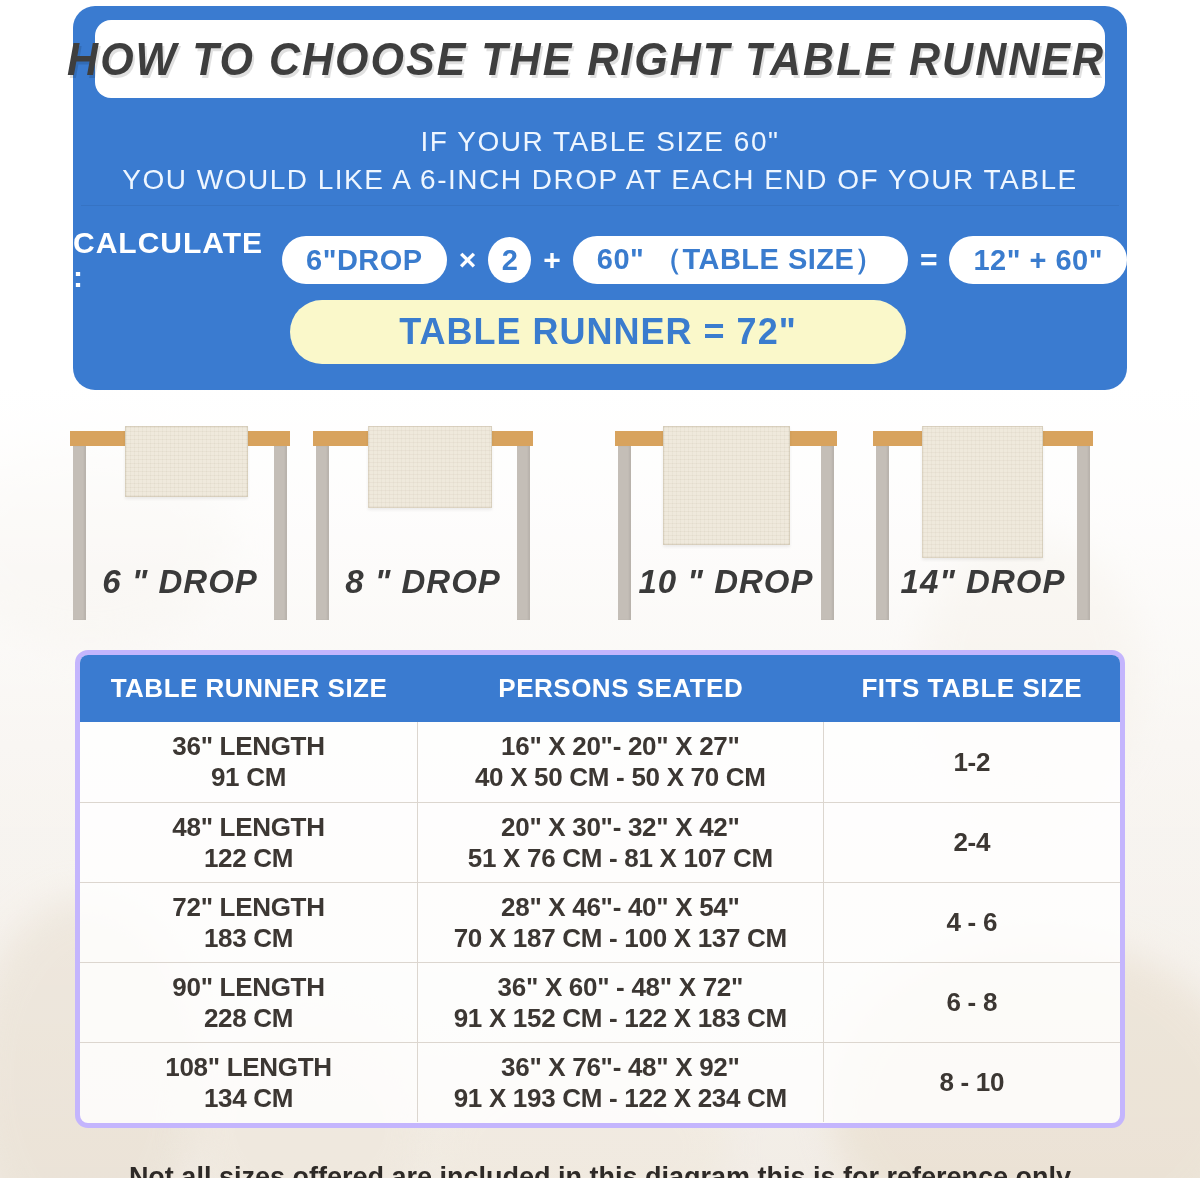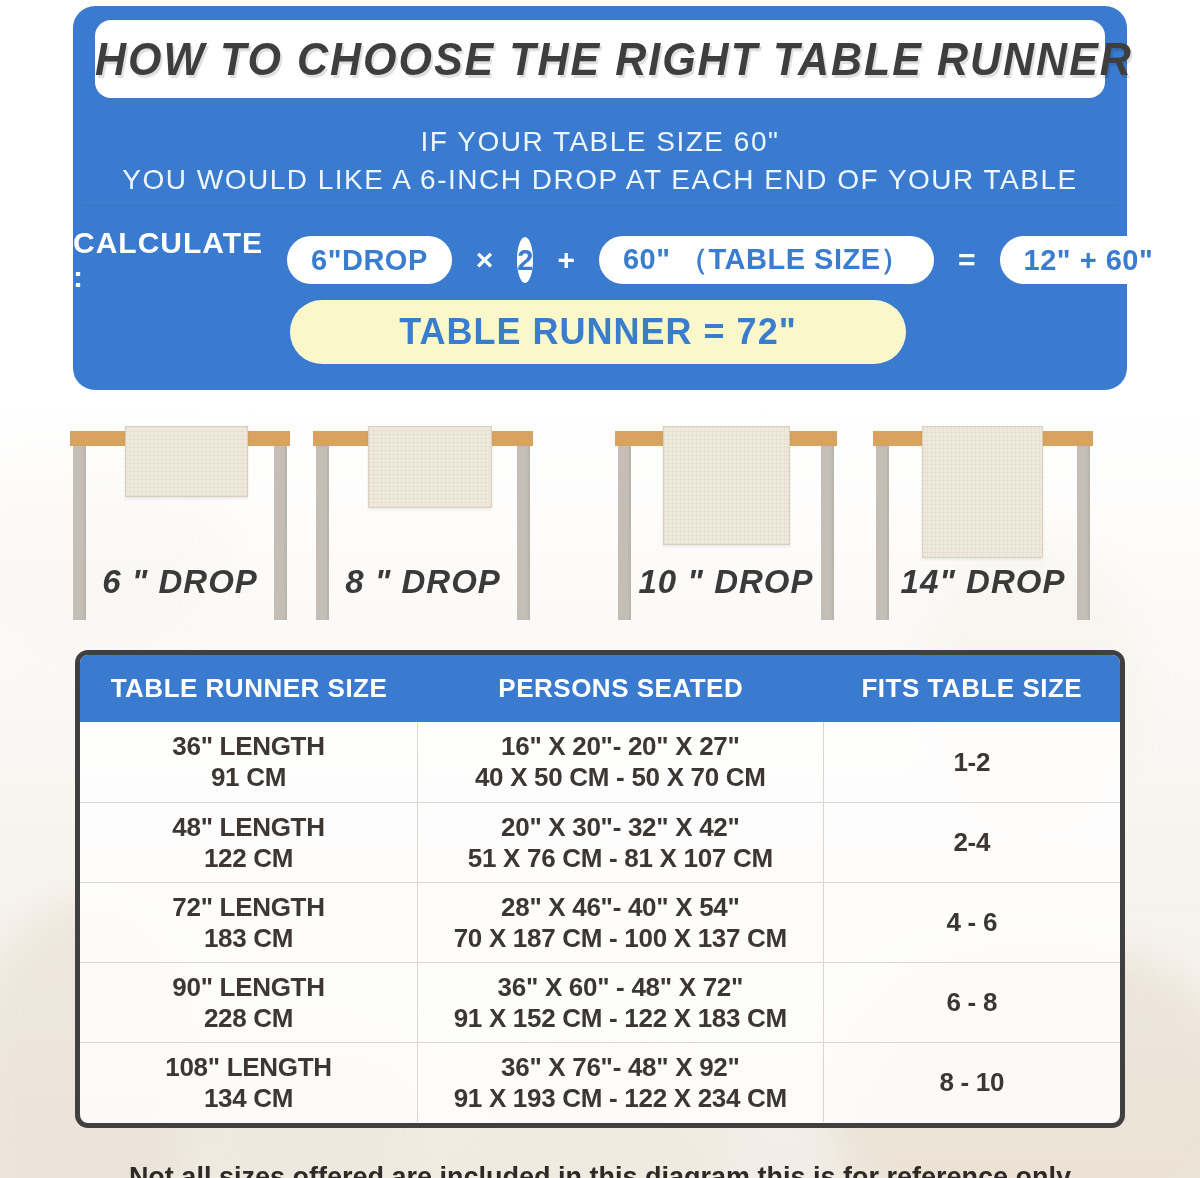--- a/index.html
+++ b/index.html
@@ -20,31 +20,31 @@
   .b4 { right:60px; top:140px; width:220px; height:280px; background:#efe7da; opacity:.55; }
   .b5 { left:-50px; top:40px; width:280px; height:220px; background:#f2ede5; opacity:.6; }
   .b6 { left:430px; bottom:-70px; width:300px; height:200px; background:#ece2d2; opacity:.45; }
   .photo-wash { position:absolute; inset:0;
     background:linear-gradient(180deg, rgba(255,255,255,.95) 0%, rgba(255,255,255,.55) 22%, rgba(255,255,255,.25) 55%, rgba(255,255,255,.15) 100%); }
 
   
   .hero { position:absolute; left:73px; top:6px; width:1054px; height:384px;
     background:#3a7bd0; border-radius:22px; }
   .title-banner { position:absolute; left:22px; right:22px; top:14px; height:78px;
-    background:#ffffff; border-radius:16px; display:flex; align-items:center; justify-content:flex-start; }
+    background:#ffffff; border-radius:16px; display:flex; align-items:center; justify-content:flex-end; }
   .title-banner h1 { font-size:43px; font-weight:bold; font-style:italic; letter-spacing:2px;
     color:#3e3e3e; white-space:nowrap; text-shadow:2px 3px 0 rgba(0,0,0,.12); transform:scaleY(1.06); }
   .sub { position:absolute; left:0; right:0; text-align:center; color:#eef6ff;
     font-size:28px; letter-spacing:1.5px; font-weight:normal; }
   .sub1 { top:120px; }
   .sub2 { top:158px; }
   .hero-divider { position:absolute; left:8px; right:8px; top:199px; height:1px;
     background:rgba(0,0,0,.06); }
   .calc-row { position:absolute; left:0; right:0; top:228px; height:52px;
-    display:flex; align-items:center; justify-content:space-between; gap:24px; }
+    display:flex; align-items:center; justify-content:flex-end; gap:12px; }
   .calc-label { color:#ffffff; font-weight:bold; font-size:30px; letter-spacing:1px; }
   .pill { background:#ffffff; border-radius:26px; height:48px; display:flex;
     align-items:center; justify-content:center; padding:0 24px;
     color:#3a7cce; font-weight:bold; font-size:29px; white-space:nowrap; letter-spacing:.5px; }
   .op { color:#ffffff; font-weight:bold; font-size:30px; }
   .circle { background:#ffffff; width:46px; height:46px; border-radius:50%;
     display:flex; align-items:center; justify-content:center;
     color:#3a7cce; font-weight:bold; font-size:29px; }
   .result-pill { position:absolute; left:217px; top:294px; width:616px; height:64px;
     background:#faf8ca; border-radius:32px; display:flex; align-items:center; justify-content:center;
@@ -68,21 +68,21 @@
     border:1px solid rgba(190,175,150,.35); box-shadow:0 2px 3px rgba(0,0,0,.07); }
   .t1 .runner { left:55px; width:123px; height:71px; }
   .t2 .runner { left:55px; width:124px; height:82px; }
   .t3 .runner { left:48px; width:127px; height:119px; }
   .t4 .runner { left:49px; width:121px; height:132px; }
   .drop-label { position:absolute; left:0; right:0; top:168px; text-align:center;
     font-size:33px; font-weight:bold; font-style:italic; color:#3a3a3a; letter-spacing:1px; }
 
   
   .size-panel { position:absolute; left:75px; top:650px; width:1050px; height:478px;
-    border:5px solid #404040; border-radius:13px; overflow:hidden;
+    border:5px solid #c4b5fd; border-radius:13px; overflow:hidden;
     background:rgba(255,255,255,.82); }
   .chart-head { height:67px; background:#3a7bd0; display:grid;
     grid-template-columns:32.5% 39% 28.5%; align-items:center; }
   .chart-head span { text-align:center; color:#ffffff; font-weight:bold; font-size:26px; letter-spacing:.5px; }
   .chart-row { height:80px; display:grid; grid-template-columns:32.5% 39% 28.5%; }
   .chart-row + .chart-row { border-top:1px solid #dcd6cf; }
   .cell { display:flex; flex-direction:column; align-items:center; justify-content:center;
     color:#3c3733; font-weight:bold; font-size:26px; line-height:31px; letter-spacing:-.3px; }
   .cell.line-r { border-right:1px solid #dcd6cf; }
 

